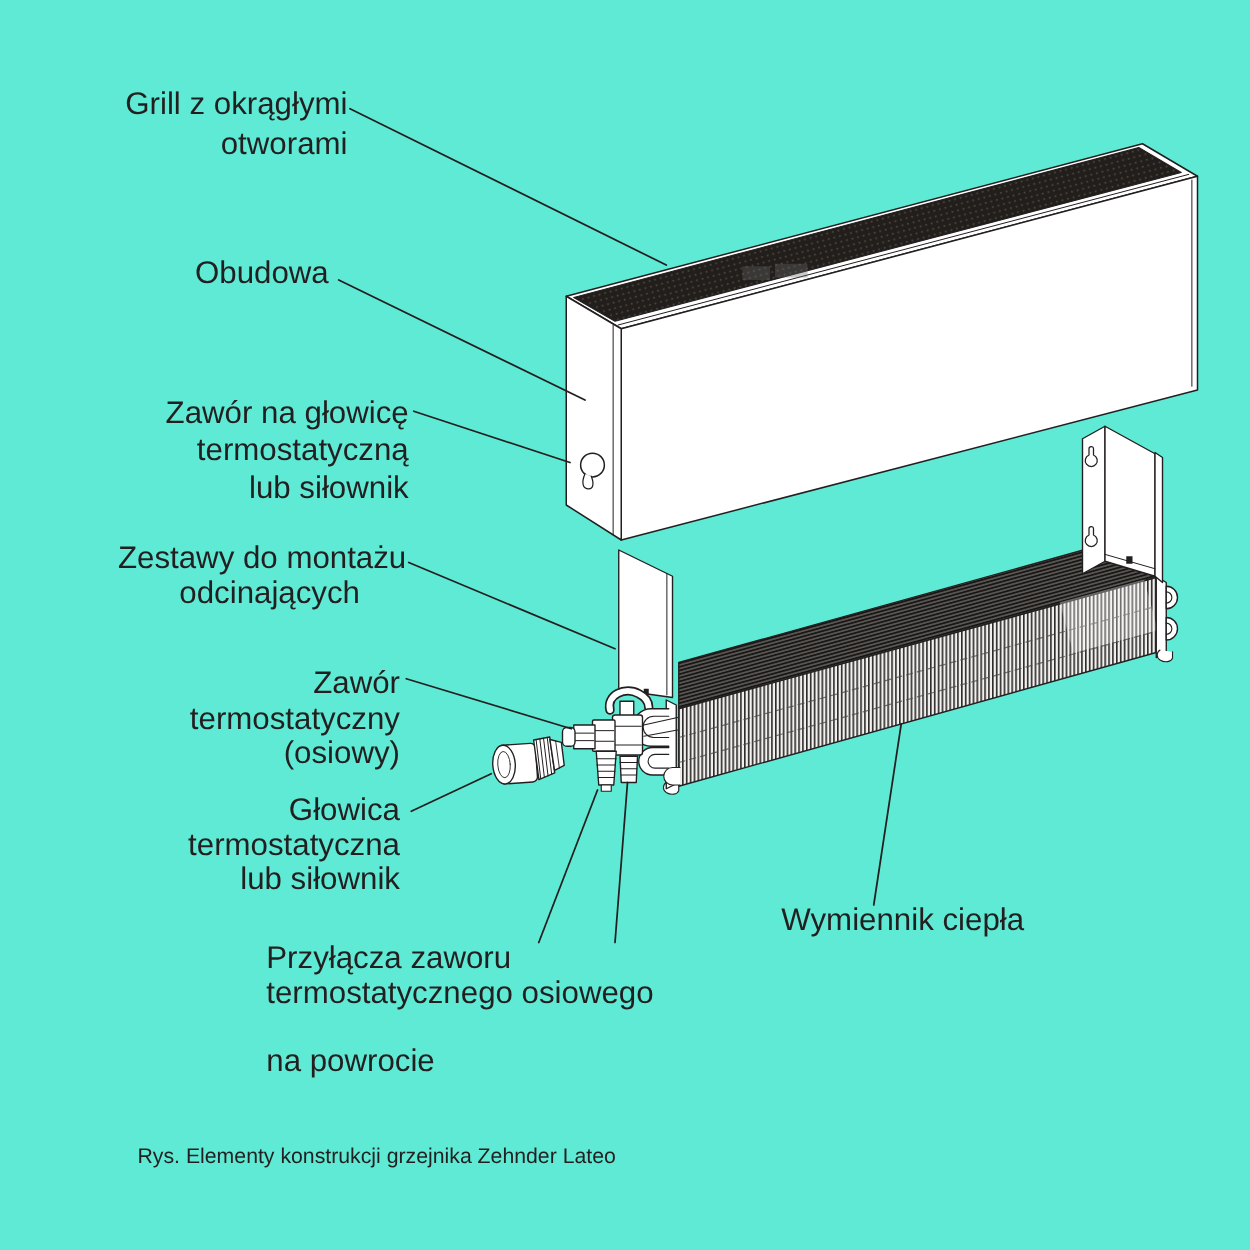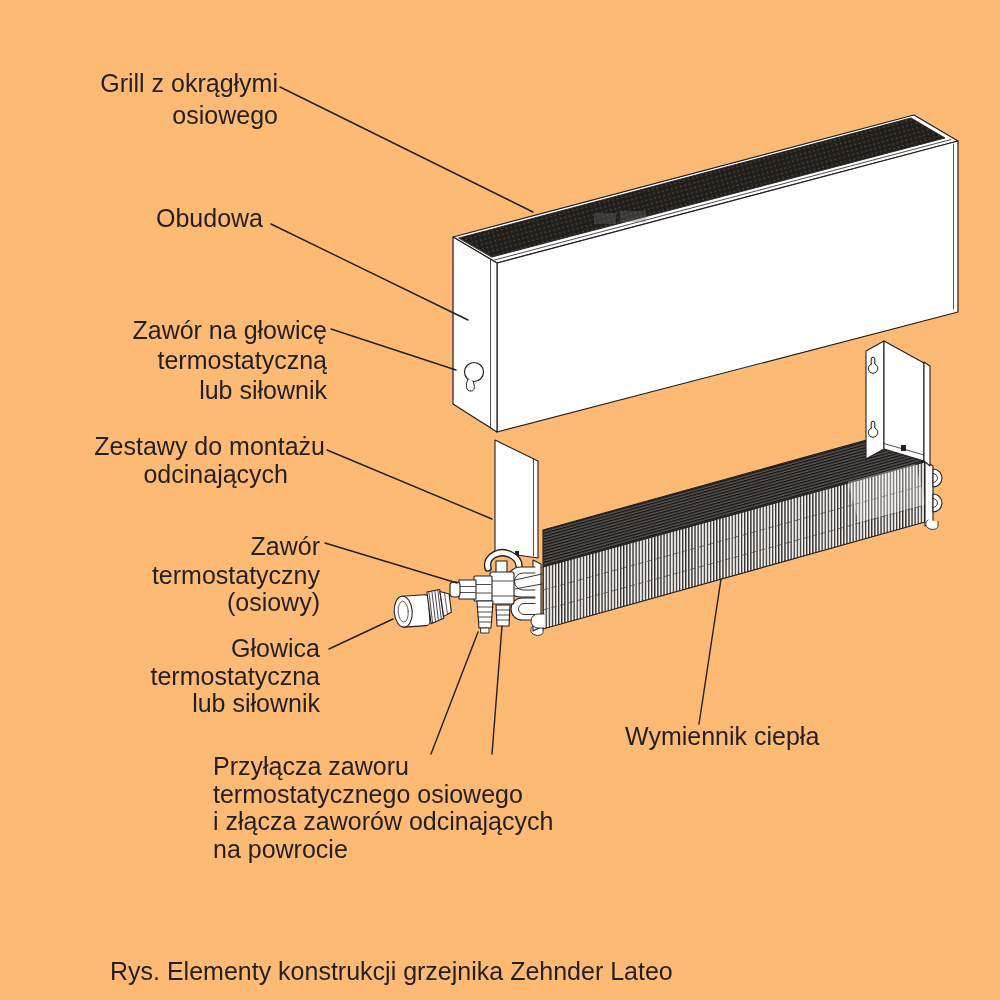--- a/index.html
+++ b/index.html
@@ -1,20 +1,20 @@
 <!DOCTYPE html>
 <html><head>
 <meta charset="utf-8">
 <style>
   html,body{margin:0;padding:0;background:#ffffff;}
-  #page{position:relative;width:1000px;height:1000px;background:#fdba74;overflow:hidden;
+  #page{position:relative;width:1000px;height:1000px;background:#5eead4;overflow:hidden;
         font-family:"Liberation Sans","DejaVu Sans",sans-serif;color:#231f20;}
   #art{position:absolute;left:0;top:0;width:1000px;height:1000px;}
   .lbl{position:absolute;font-size:25px;line-height:1.1;white-space:nowrap;color:#231f20;}
-  .cap{position:absolute;font-size:25px;line-height:1.1;white-space:nowrap;color:#231f20;margin-top:42px;}
+  .cap{position:absolute;font-size:17px;line-height:1.1;white-space:nowrap;color:#231f20;}
 </style>
 </head>
 <body>
 
 <div id="page">
 
   <svg id="art" viewBox="0 0 1000 1000" fill="none" stroke-linecap="round" stroke-linejoin="round">
     <defs>
       <pattern id="pGrill" width="4.6" height="4.6" patternUnits="userSpaceOnUse" patternTransform="rotate(-15)">
         <rect width="4.6" height="4.6" fill="#211e1b"></rect>
@@ -124,40 +124,39 @@
       <path d="M327,450 L492,519"></path>
       <path d="M325,543 L457,583"></path>
       <path d="M329,649 L393,619"></path>
       <path d="M478,632 L431,754"></path>
       <path d="M502,626 L492,754"></path>
       <path d="M721,579 L699,724"></path>
     </g>
   </svg>
 
   <div class="lbl" style="right:722px;top:70px">Grill z okrągłymi</div>
-  <div class="lbl" style="right:722px;top:102px">osiowego</div>
+  <div class="lbl" style="right:722px;top:102px">otworami</div>
 
   <div class="lbl" style="right:737px;top:205px">Obudowa</div>
 
   <div class="lbl" style="right:673px;top:317px">Zawór na głowicę</div>
   <div class="lbl" style="right:673px;top:347px">termostatyczną</div>
   <div class="lbl" style="right:673px;top:377px">lub siłownik</div>
 
   <div class="lbl" style="right:675px;top:433px">Zestawy do montażu</div>
   <div class="lbl" style="right:712px;top:461px">odcinających</div>
 
   <div class="lbl" style="right:680px;top:533px">Zawór</div>
   <div class="lbl" style="right:680px;top:562px">termostatyczny</div>
   <div class="lbl" style="right:680px;top:589px">(osiowy)</div>
 
   <div class="lbl" style="right:680px;top:635px">Głowica</div>
   <div class="lbl" style="right:680px;top:663px">termostatyczna</div>
   <div class="lbl" style="right:680px;top:690px">lub siłownik</div>
 
   <div class="lbl" style="left:213px;top:781px">termostatycznego osiowego</div>
   <div class="lbl" style="left:213px;top:753px">Przyłącza zaworu</div>
-  <div class="lbl" style="left:213px;top:808px">i złącza zaworów odcinających</div>
   <div class="lbl" style="left:213px;top:836px">na powrocie</div>
 
   <div class="lbl" style="left:625px;top:723px">Wymiennik ciepła</div>
 
   <div class="cap" style="left:110px;top:916px">Rys. Elementy konstrukcji grzejnika Zehnder Lateo</div>
 </div>
 
 </body></html>

